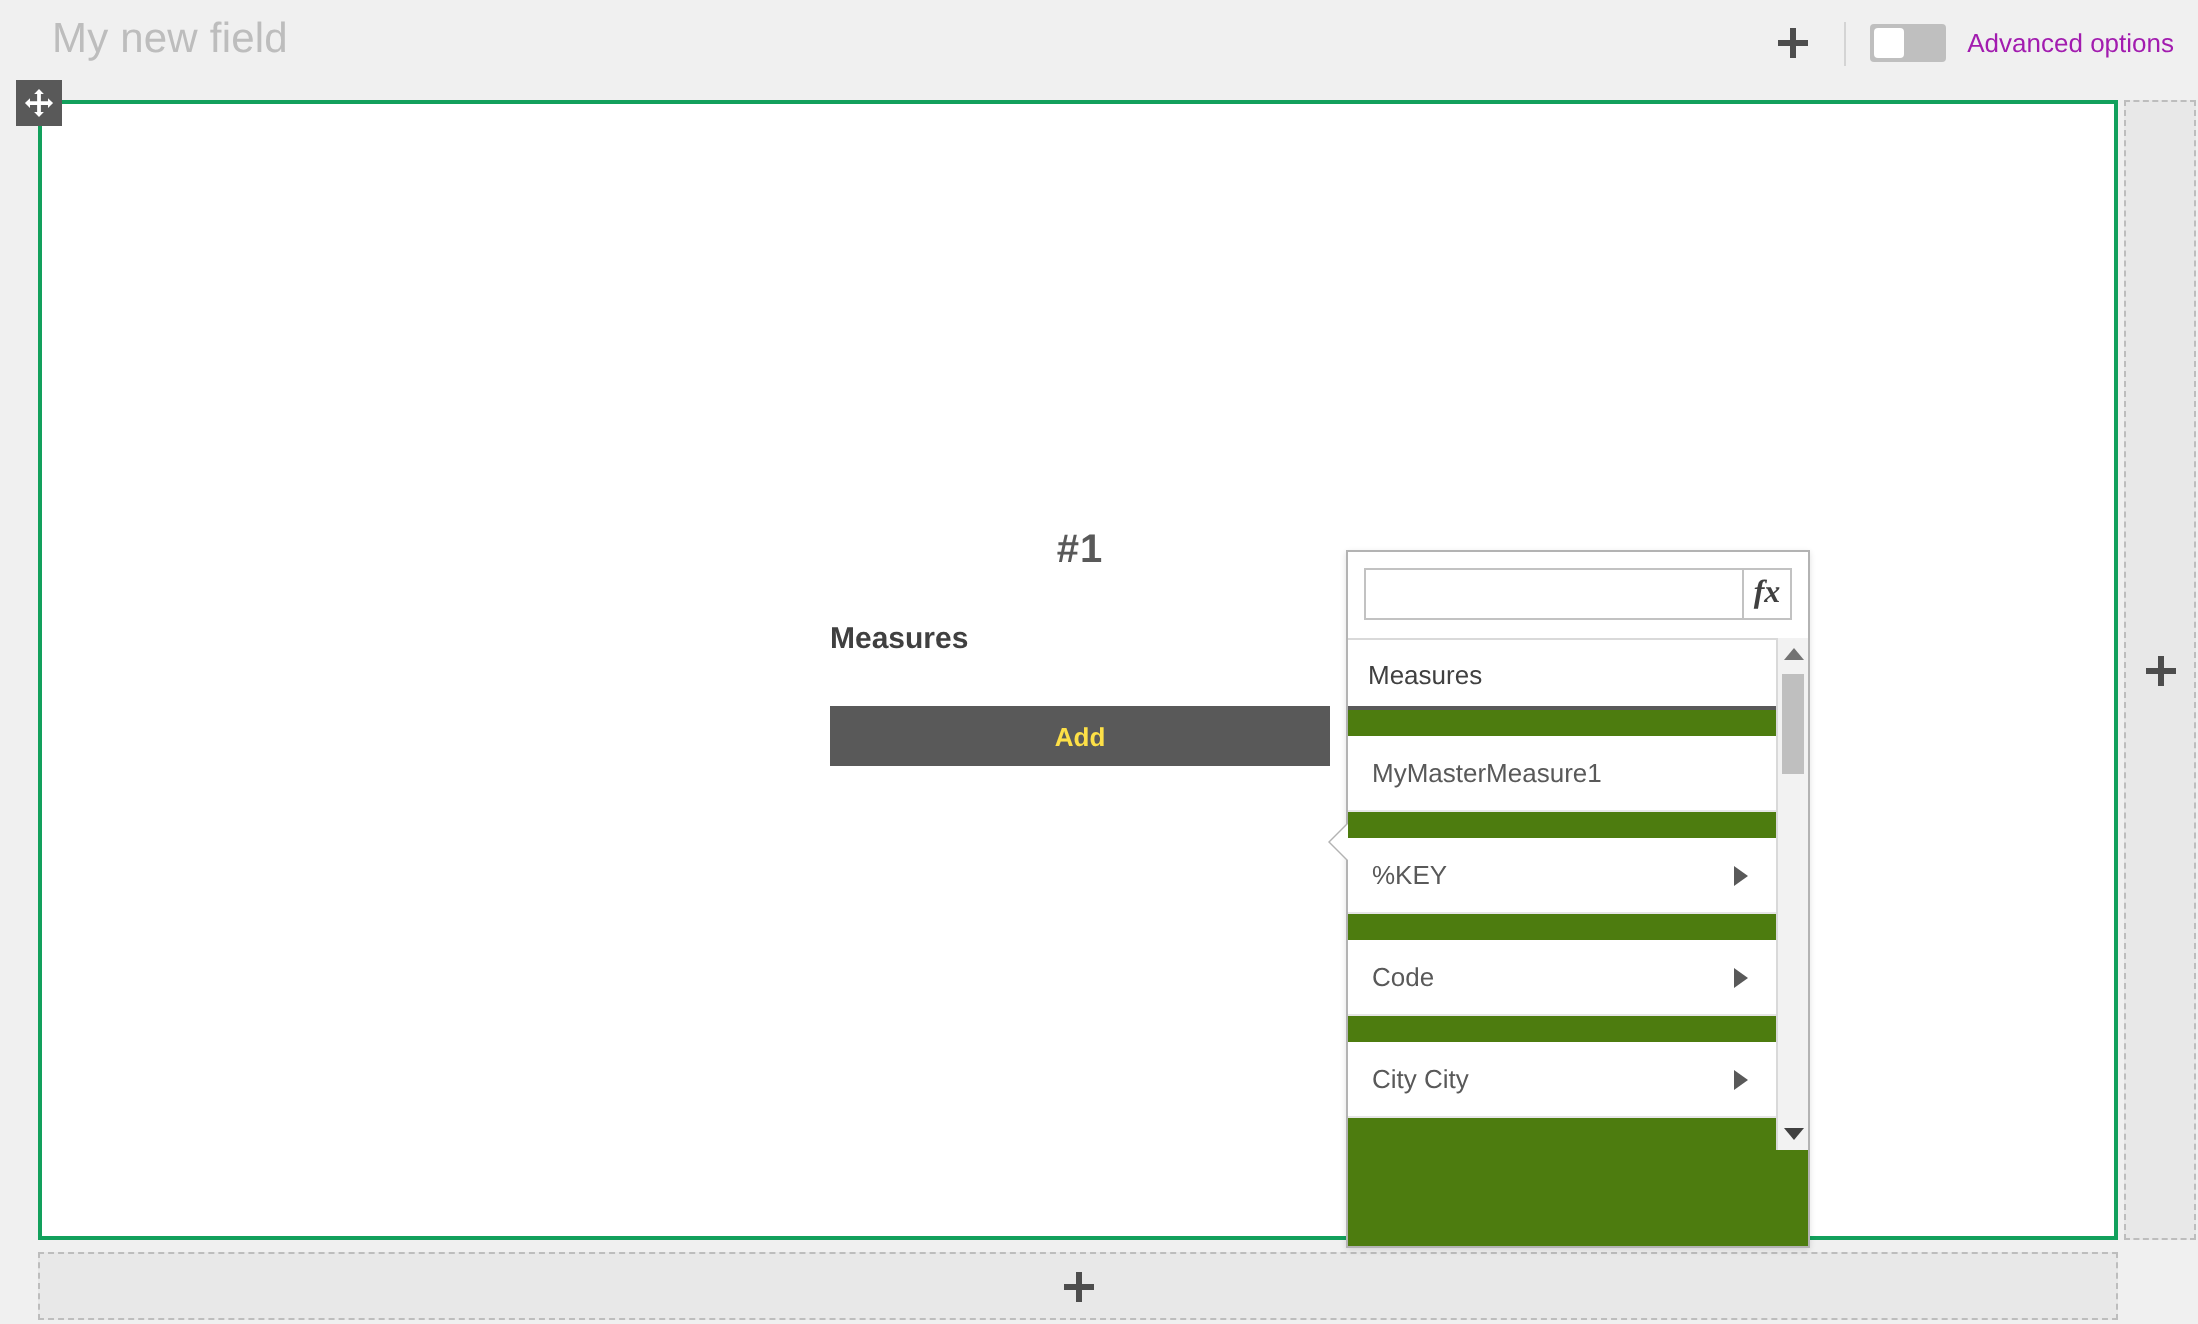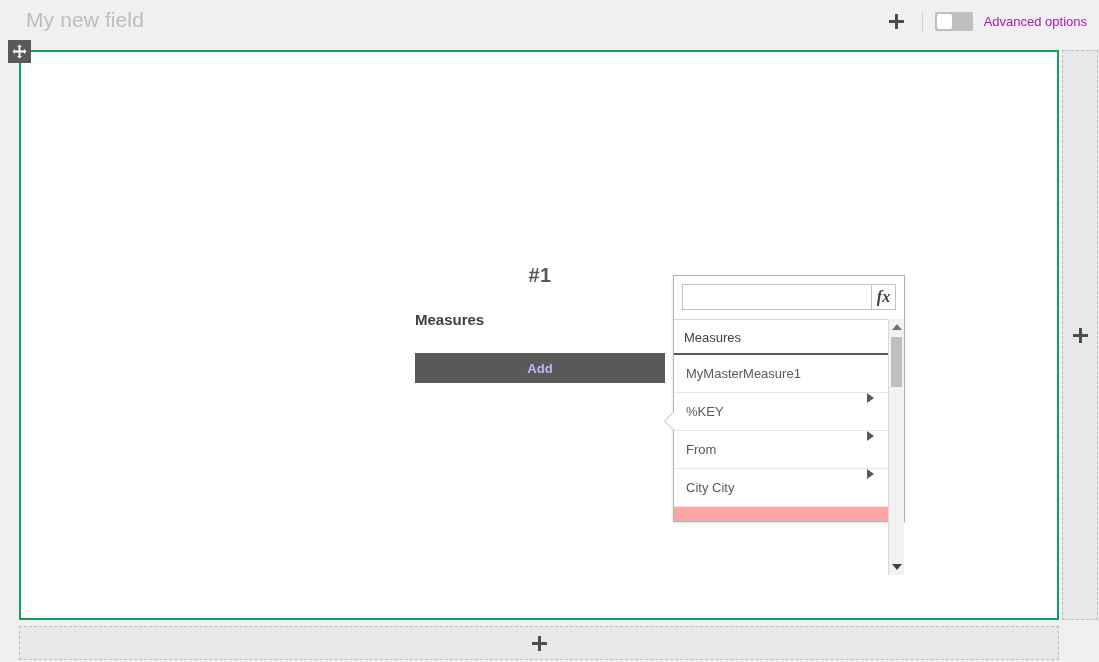--- a/index.html
+++ b/index.html
@@ -126,37 +126,37 @@
   .measures-label {
     margin-top: 24px;
     font-size: 15px;
     font-weight: bold;
     color: #404040;
   }
   .add-button {
     margin-top: 25px;
     width: 250px; height: 30px;
     background: #595959;
-    color: #c4b5fd;
+    color: #fde047;
     font-size: 13px;
     font-weight: bold;
     display: flex;
     align-items: center;
     justify-content: center;
     cursor: pointer;
     border: none;
     font-family: "Liberation Sans", sans-serif;
   }
 
   
   .popover {
     position: absolute;
     left: 673px; top: 232px;
-    width: 232px; height: 247px;
-    background: #fca5a5;
+    width: 232px; height: 349px;
+    background: #4d7c0f;
     border: 1px solid #b3b3b3;
     box-sizing: border-box;
     box-shadow: 0 1px 3px rgba(0,0,0,.12);
     z-index: 20;
   }
   .popover-arrow {
     position: absolute;
     left: -9px; top: 136px;
     width: 0; height: 0;
     border-top: 9px solid transparent;
@@ -228,22 +228,23 @@
     height: 38px;
     line-height: 38px;
     padding: 0 10px 0 12px;
     font-size: 13px;
     color: #595959;
     border-bottom: 1px solid #e6e6e6;
     box-sizing: border-box;
     background: #ffffff;
     cursor: pointer;
     display: flex;
-    align-items: flex-start;
+    align-items: center;
     justify-content: space-between;
+    margin-top: 13px;
   }
   .list-item .arrow {
     width: 0; height: 0;
     border-top: 5px solid transparent;
     border-bottom: 5px solid transparent;
     border-left: 7px solid #595959;
     margin-right: 4px;
   }
 
   
@@ -355,21 +356,21 @@
         <div class="list-item">
           <span>MyMasterMeasure1</span>
         </div>
 
 
         <div class="list-item">
           <span>%KEY</span>
           <span class="arrow"></span>
         </div>
         <div class="list-item">
-          <span>From</span>
+          <span>Code</span>
           <span class="arrow"></span>
         </div>
         <div class="list-item">
           <span>City City</span>
           <span class="arrow"></span>
         </div>
 
       </div>
     </div>
 

